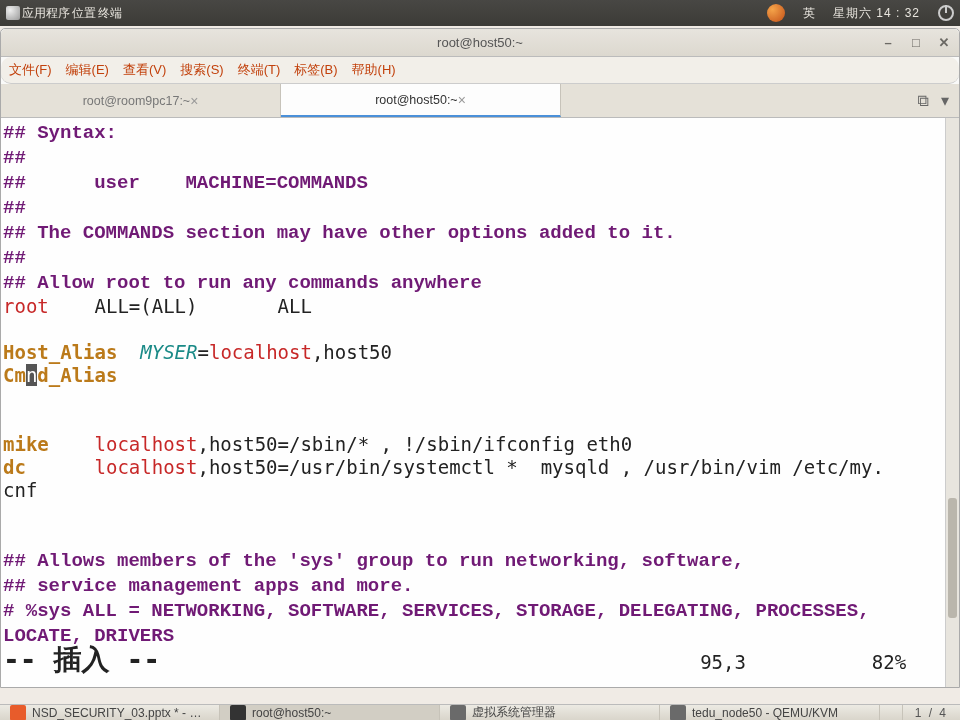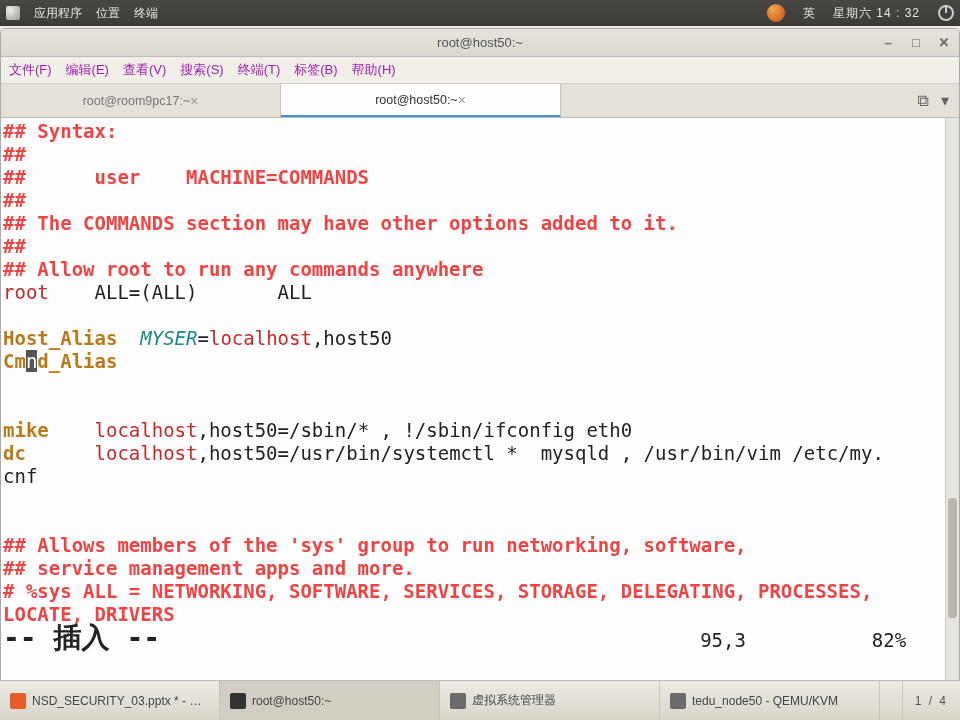--- a/index.html
+++ b/index.html
@@ -1,59 +1,59 @@
 <!DOCTYPE html>
 <html><head>
 <meta charset="utf-8">
 <style>
 * { margin: 0; padding: 0; box-sizing: border-box; }
 body { font-family: sans-serif; width: 960px; height: 720px; background: #f0ebe5; overflow: hidden; }
 
 
 .top-panel { height: 26px; background: linear-gradient(#484744,#3c3b37); display: flex; align-items: center; color: #e8e5de; font-size: 12px; padding: 0 6px; justify-content: space-between; }
 .top-left, .top-right { display: flex; align-items: center; gap: 18px; }
-.top-left { gap: 14px; }
+.top-left { gap: 2px; }
 .top-panel .app-icon { width: 14px; height: 14px; display:inline-block; background: radial-gradient(circle at 30% 30%, #eee, #999); border-radius:2px; }
 .top-panel .item { cursor:default; }
 .top-panel .clock { letter-spacing:1px; }
 .top-panel .power { width:16px; height:16px; border:2px solid #ccc; border-radius:50%; position:relative; }
 .top-panel .power::after { content:""; position:absolute; top:-2px; left:5px; width:2px; height:8px; background:#ccc; }
 .top-panel .ime-circle { width:18px; height:18px; border-radius:50%; background: radial-gradient(circle at 30% 30%, #f5a44a, #c35018); display:inline-block; }
 
 
 .window { position:absolute; top:28px; left:0; width:960px; height:660px; background:#fafaf9; border:1px solid #aaa; border-radius:5px 5px 0 0; display:flex; flex-direction:column; }
 .titlebar { height:28px; background:linear-gradient(#e7e4dd,#dcd8cf); border-bottom:1px solid #bbb; display:flex; align-items:center; justify-content:center; position:relative; font-size:13px; color:#555; border-radius:5px 5px 0 0; }
 .titlebar .wcontrols { position:absolute; right:6px; display:flex; gap:10px; }
 .titlebar .wbtn { width:18px; height:18px; color:#6b6964; font-weight:bold; display:flex; align-items:center; justify-content:center; cursor:pointer; }
 
-.menubar { height:27px; background:#f2efe9; border-bottom:1px solid #ccc; display:flex; align-items:center; padding:0 8px; gap:14px; font-size:13px; color:#a21caf; }
+.menubar { height:27px; background:#f2efe9; border-bottom:1px solid #ccc; display:flex; align-items:center; padding:0 8px; gap:14px; font-size:13px; color:#c2410c;border-radius:10px; }
 
 .tabbar { height:34px; background:#e5e1d8; border-bottom:1px solid #bbb; display:flex; align-items:stretch; }
 .tab { flex:0 0 280px; display:flex; align-items:center; justify-content:center; gap:0; font-size:12.5px; color:#777; border-right:1px solid #c7c3ba; position:relative; cursor:default; }
 .tab.active { background:#fdfdfd; color:#333; border-bottom:2px solid #4a90d9; }
 .tab .close { color:#999; font-size:14px; }
 .tabbar .spacer { flex:1; }
 .tabbar .right-icons { display:flex; align-items:center; gap:12px; padding:0 10px; color:#666; }
 
 .term-area { flex:1; display:flex; overflow:hidden; }
 .term { flex:1; background:#fefefe; font-family:"DejaVu Sans Mono","Courier New",monospace; font-size:19px; line-height:23px; padding:2px 0 0 2px; white-space:pre; color:#222; overflow:hidden; position:relative; }
 .scrollbar { width:14px; background:#e8e5de; border-left:1px solid #ccc; position:relative; }
 .scrollbar .thumb { position:absolute; left:2px; right:2px; top:380px; height:120px; background:#bab6ac; border-radius:3px; }
 
-.cB { color:#ef4444; font-weight:bold; } 
+.cB { color:#701a75; font-weight:bold;font-family:Liberation Mono, monospace; } 
 .cR { color:#c72828; } 
 .cT { color:#1a8a87;font-style:italic; } 
 .cO { color:#bb7a1a; font-weight:bold; } 
 .cK { color:#222; }
 .cursor { background:#555; color:#fff; }
 .sl-left { font-weight:bold; font-size:28px; }
 .sl-gap1 { display:inline-block; width:540px; }
 
 
-.taskbar { position:absolute; bottom:0; left:0; width:960px; height:40px; background:linear-gradient(#eceae3,#d9d5cb); border-top:1px solid #bbb; display:flex; align-items:stretch; font-size:12px; }
+.taskbar { position:absolute; bottom:0; left:0; width:960px; height:16px; background:linear-gradient(#eceae3,#d9d5cb); border-top:1px solid #bbb; display:flex; align-items:stretch; font-size:12px; }
 .task { display:flex; align-items:center; gap:6px; padding:0 10px; border-right:1px solid #c7c3b9; color:#444; cursor:default; min-width:0; }
 .task.active { background:#d2cec4; }
 .task .ticon { width:16px; height:16px; display:inline-block; background:#6a6; border-radius:2px; flex-shrink:0; }
 .task .ticon.pp { background:#e85c2b; }
 .task .ticon.tm { background:#333; }
 .task .ticon.vm { background:#6a6a6a; }
 .task .tlabel { white-space:nowrap; overflow:hidden; text-overflow:ellipsis; }
 .taskbar .ws { margin-left:auto; display:flex; align-items:center; padding:0 12px; border-left:1px solid #c7c3b9; color:#555; letter-spacing:2px; }
 </style>
 </head>

